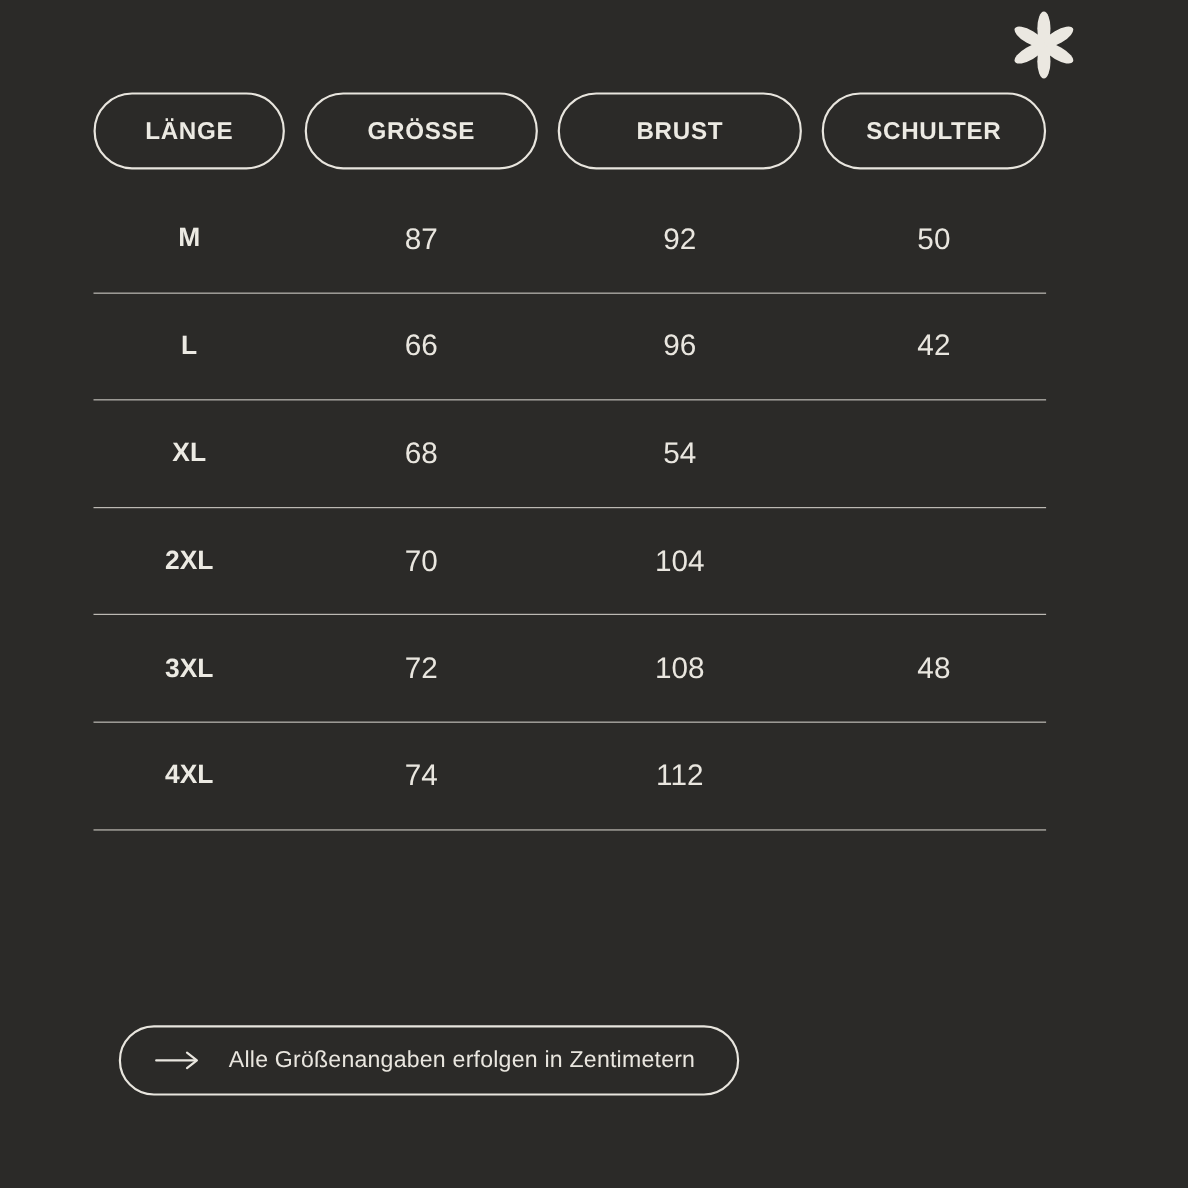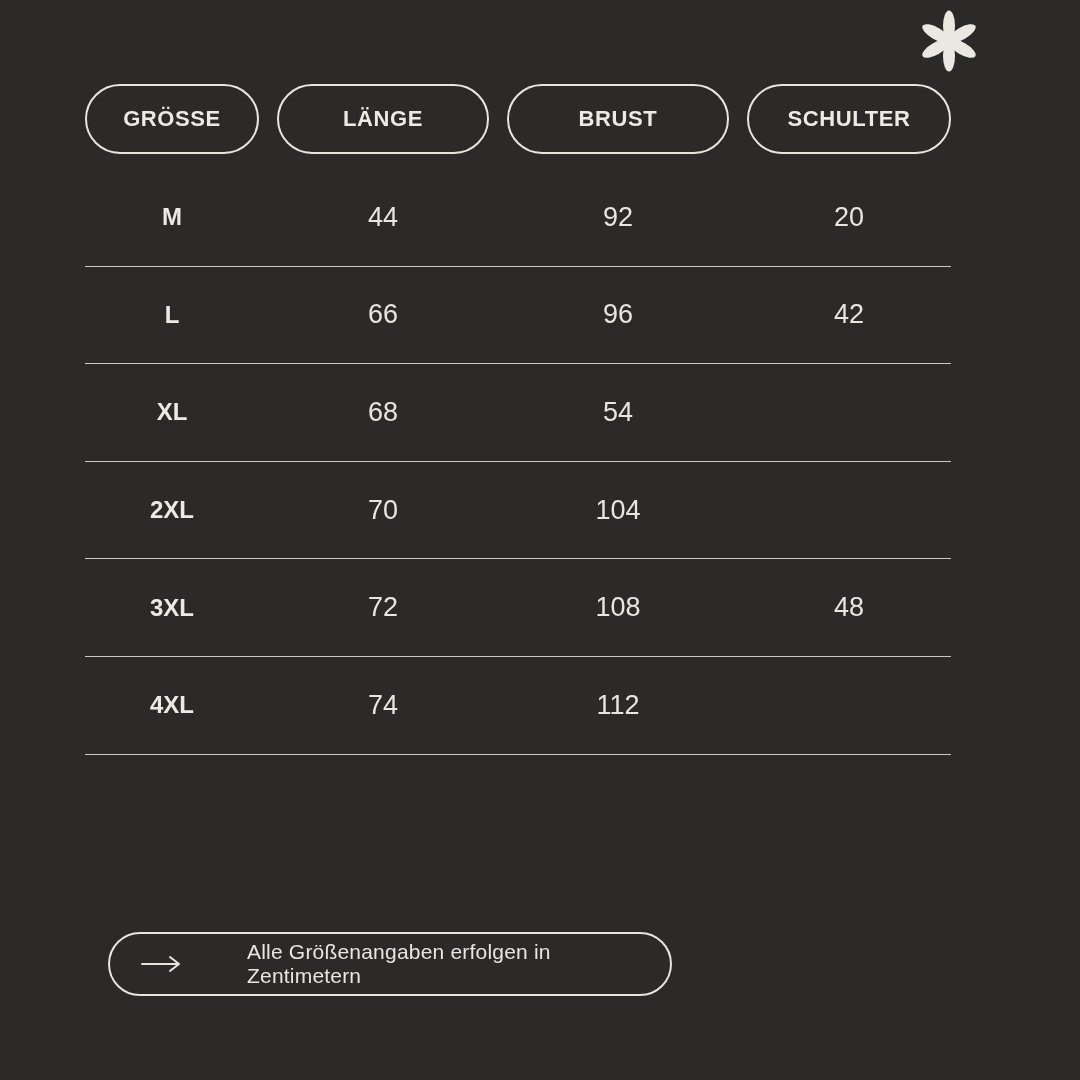--- a/index.html
+++ b/index.html
@@ -83,21 +83,20 @@
     left: 108px;
     top: 932px;
     width: 564px;
     height: 64px;
     box-sizing: border-box;
     border: 2px solid #e8e5de;
     border-radius: 32px;
     display: flex;
     align-items: center;
     padding-left: 30px;
-    gap: 39px;
   }
   .note-arrow {
     width: 42px;
     height: 24px;
     flex: 0 0 auto;
   }
   .note-text {
     margin-left: 26px;
     font-size: 21px;
     color: #e9e6df;
@@ -114,33 +113,33 @@
       <ellipse rx="6.2" ry="16" cy="-15.5" transform="rotate(0)"></ellipse>
       <ellipse rx="6.2" ry="16" cy="-15.5" transform="rotate(60)"></ellipse>
       <ellipse rx="6.2" ry="16" cy="-15.5" transform="rotate(120)"></ellipse>
       <ellipse rx="6.2" ry="16" cy="-15.5" transform="rotate(180)"></ellipse>
       <ellipse rx="6.2" ry="16" cy="-15.5" transform="rotate(240)"></ellipse>
       <ellipse rx="6.2" ry="16" cy="-15.5" transform="rotate(300)"></ellipse>
     </g>
   </svg>
 
   <div class="header-row cols">
+    <div class="pill">LÄNGE</div>
     <div class="pill">GRÖSSE</div>
-    <div class="pill">LÄNGE</div>
     <div class="pill">BRUST</div>
     <div class="pill">SCHULTER</div>
   </div>
 
   <div class="rows">
 
     <div class="row cols">
       <div class="cell size">M</div>
-      <div class="cell">44</div>
+      <div class="cell">87</div>
       <div class="cell">92</div>
-      <div class="cell">20</div>
+      <div class="cell">50</div>
     </div>
 
     <div class="row cols">
       <div class="cell size">L</div>
       <div class="cell">66</div>
       <div class="cell">96</div>
       <div class="cell">42</div>
     </div>
 
     <div class="row cols">

